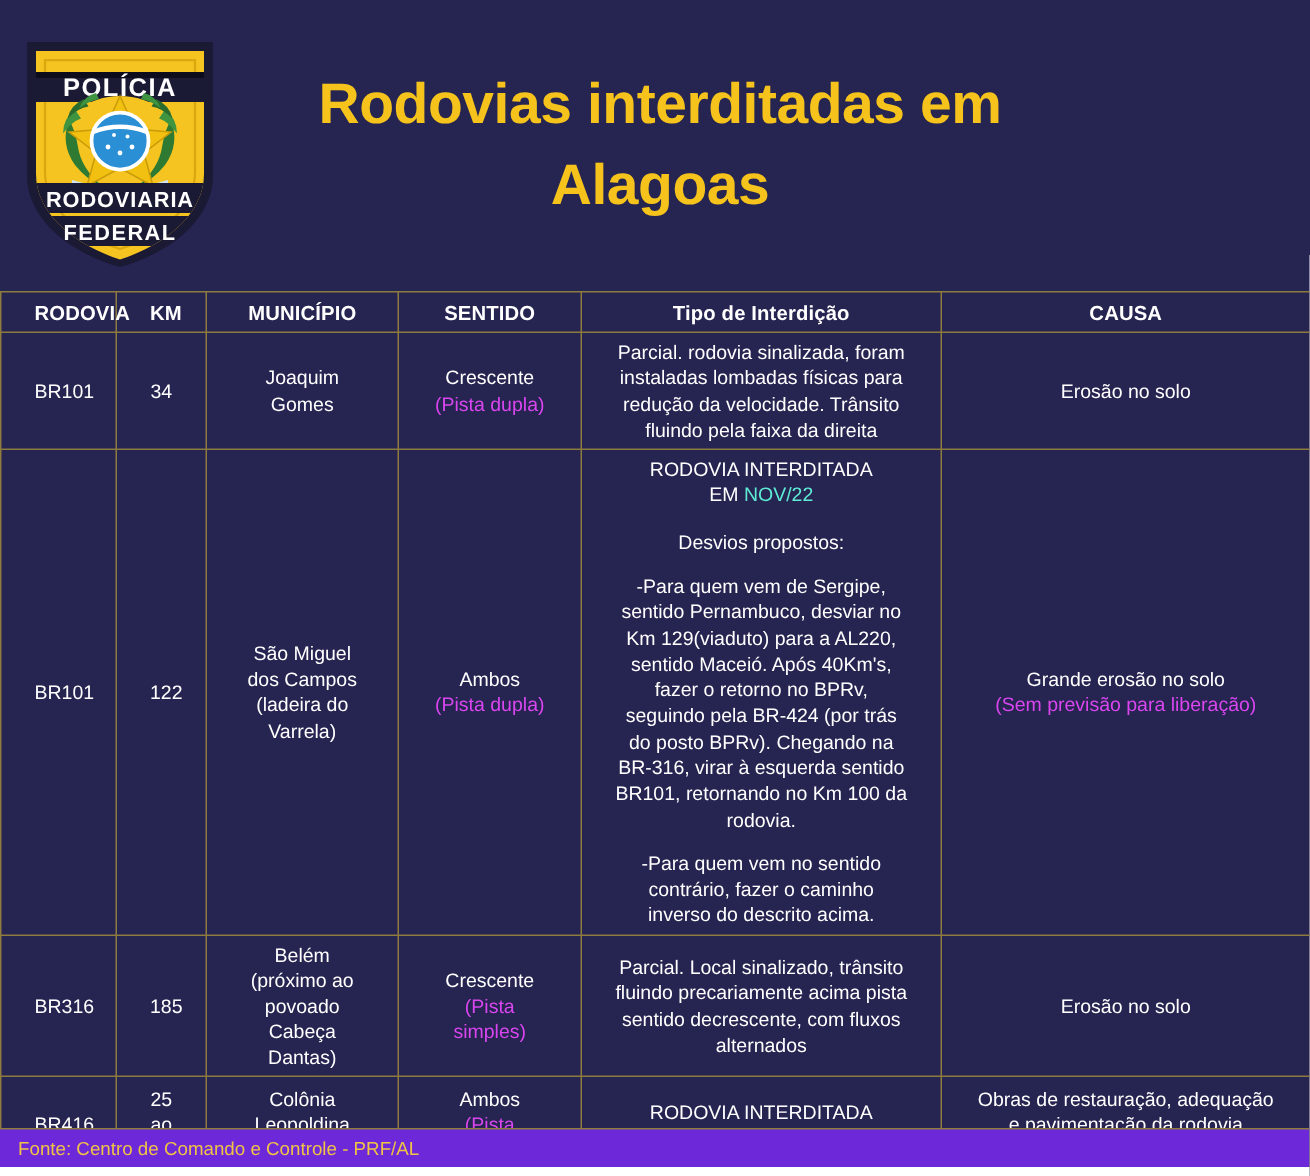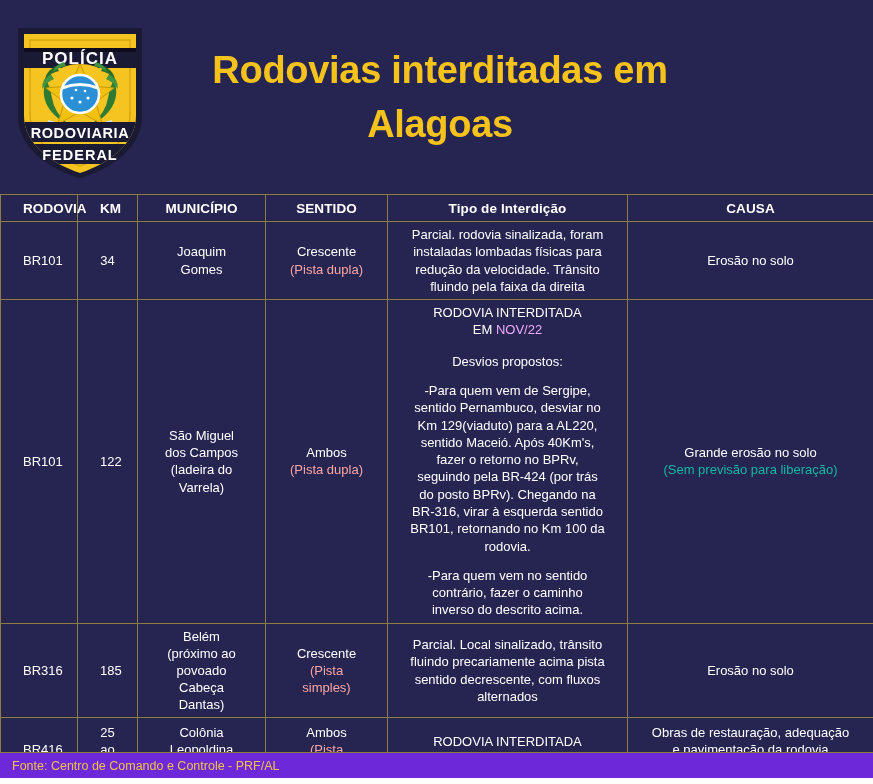--- a/index.html
+++ b/index.html
@@ -88,23 +88,23 @@
   .c-mun     { width: 128px; }
   .c-sent    { width: 122px; }
   .c-tipo    { width: 240px; }
   .c-causa   { width: 246px; }
 
   .r1 { height: 72px; }
   .r2 { height: 314px; }
   .r3 { height: 81px; }
   .r4 { height: 64px; }
 
-  .sub-yellow { color: #fca5a5; display: block; }
-  .sub-red { color: #14b8a6; display: block; }
-  .inline-red { color: #f0abfc; }
+  .sub-yellow { color: #d946ef; display: block; }
+  .sub-red { color: #d946ef; display: block; }
+  .inline-red { color: #5eead4; }
   .para { margin: 0; }
   .gap { height: 14px; }
   .gap-sm { height: 12px; }
   td.tipo-cell { text-align: center; padding: 6px 8px; }
   td.tipo-cell .para { font-size: 13px; line-height: 1.33; }
 
   
   #footer {
     position: absolute;
     left: 0; bottom: 0;

